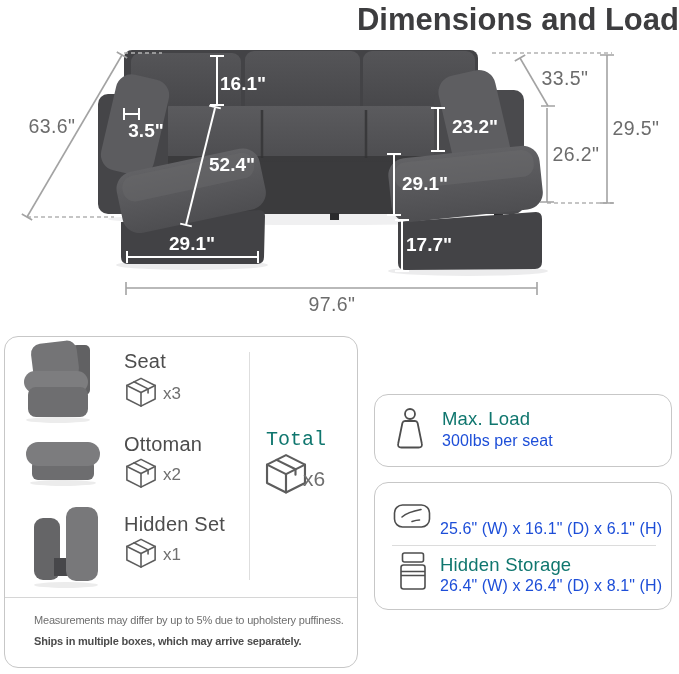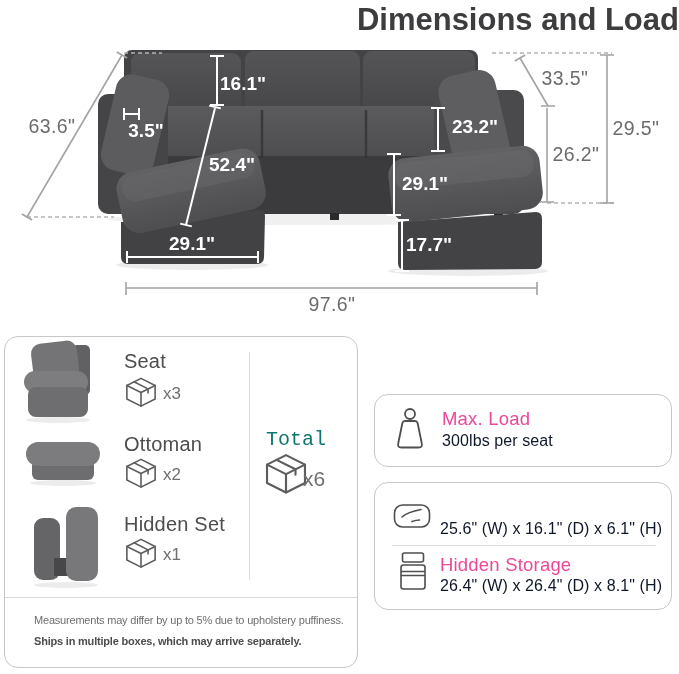--- a/index.html
+++ b/index.html
@@ -15,22 +15,22 @@
   .panel{position:absolute;background:#fff;border:1.4px solid #c7c7c7;border-radius:14px;box-sizing:border-box;}
   .item-label{position:absolute;font-size:20px;color:#4d4d4d;letter-spacing:.2px;}
   .count{position:absolute;font-size:17px;color:#6f6f6f;text-align:center;}
   .total-label{position:absolute;font-size:20px;color:#0f766e;font-family:Liberation Mono, monospace;}
   .total-count{position:absolute;font-size:21px;color:#6f6f6f;}
   .vdivider{position:absolute;width:1px;background:#dedede;}
   .hdivider{position:absolute;height:1px;background:#d6d6d6;}
   .note{position:absolute;left:30px;top:606px;width:314px;font-size:11px;line-height:20.5px;
         color:#6e6e6e;letter-spacing:-0.2px;margin:4px;}
   .note b{color:#4c4c4c;font-weight:700;}
-  .spec-title{position:absolute;font-size:18.5px;color:#ec4899;letter-spacing:.2px;}
-  .spec-value{position:absolute;font-size:16px;color:#0f172a;letter-spacing:.1px;}
+  .spec-title{position:absolute;font-size:18.5px;color:#0f766e;letter-spacing:.2px;}
+  .spec-value{position:absolute;font-size:16px;color:#1d4ed8;letter-spacing:.1px;}
   svg{display:block;}
 </style>
 </head>
 <body>
 
 <div id="canvas">
 
   <svg width="0" height="0" style="position:absolute" aria-hidden="true">
     <defs>
       <g id="pkgbox" stroke="#5d5d5d" stroke-width="1.7" fill="none" stroke-linejoin="round" stroke-linecap="round">

